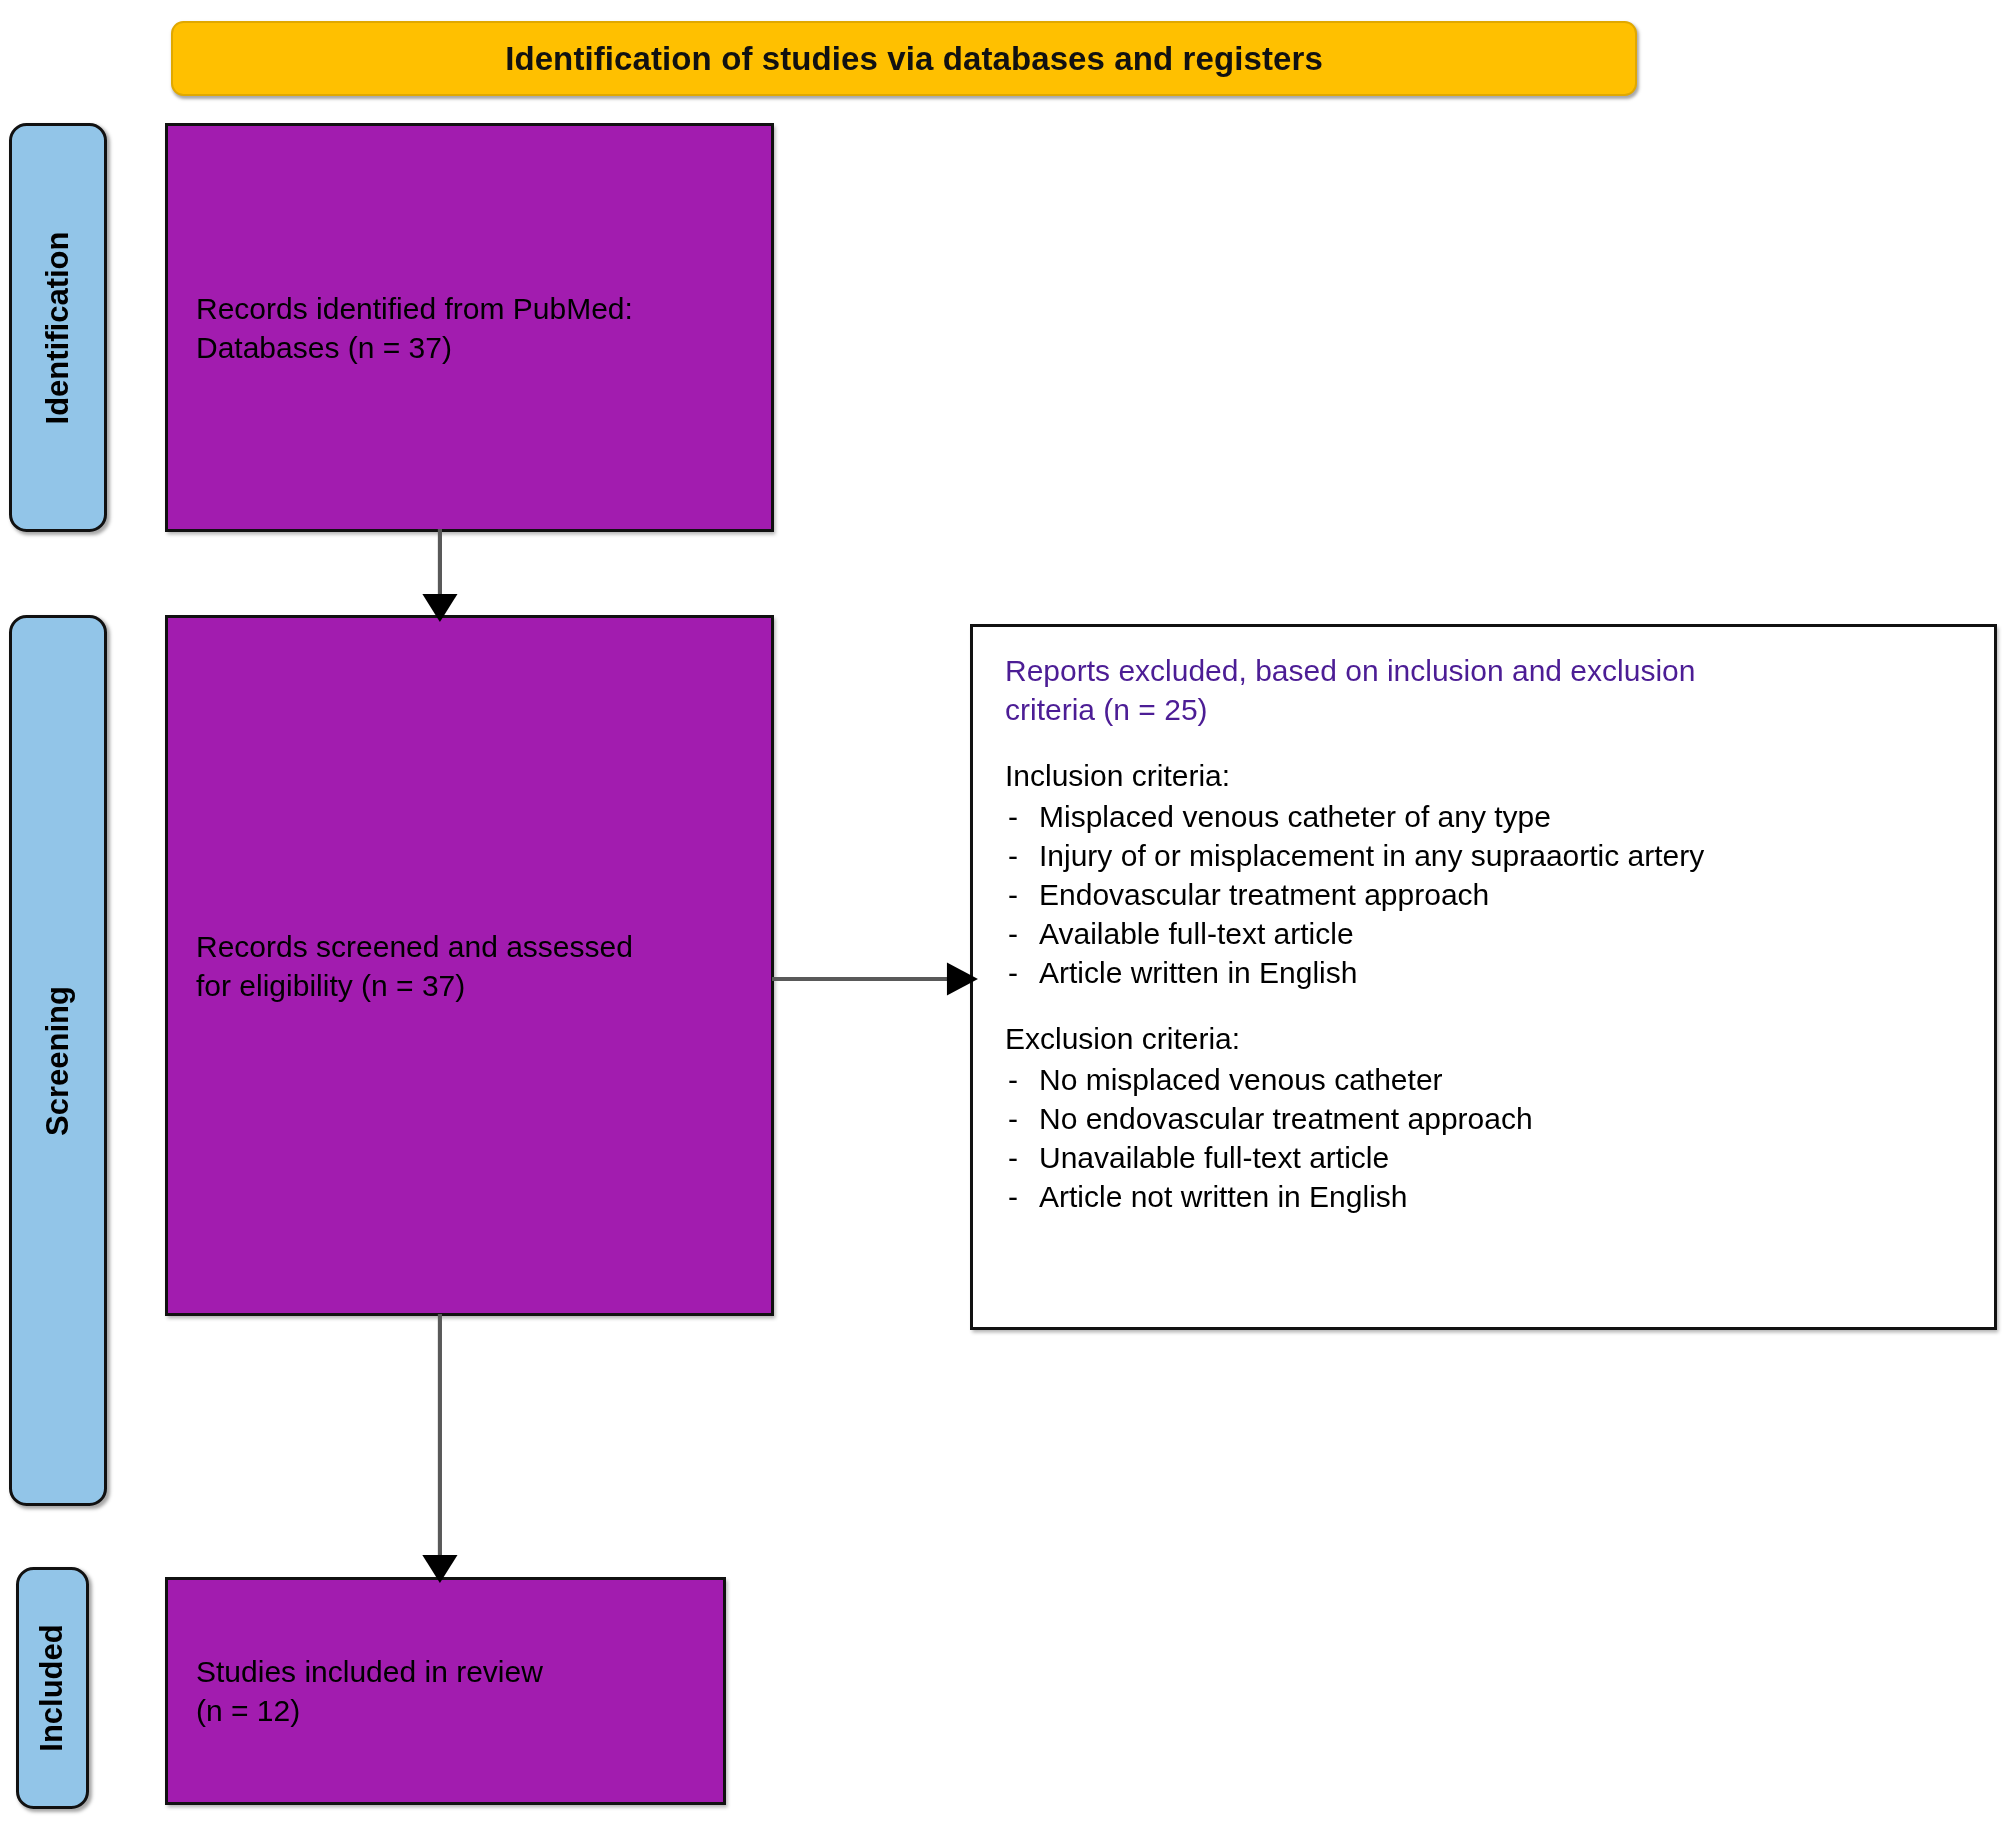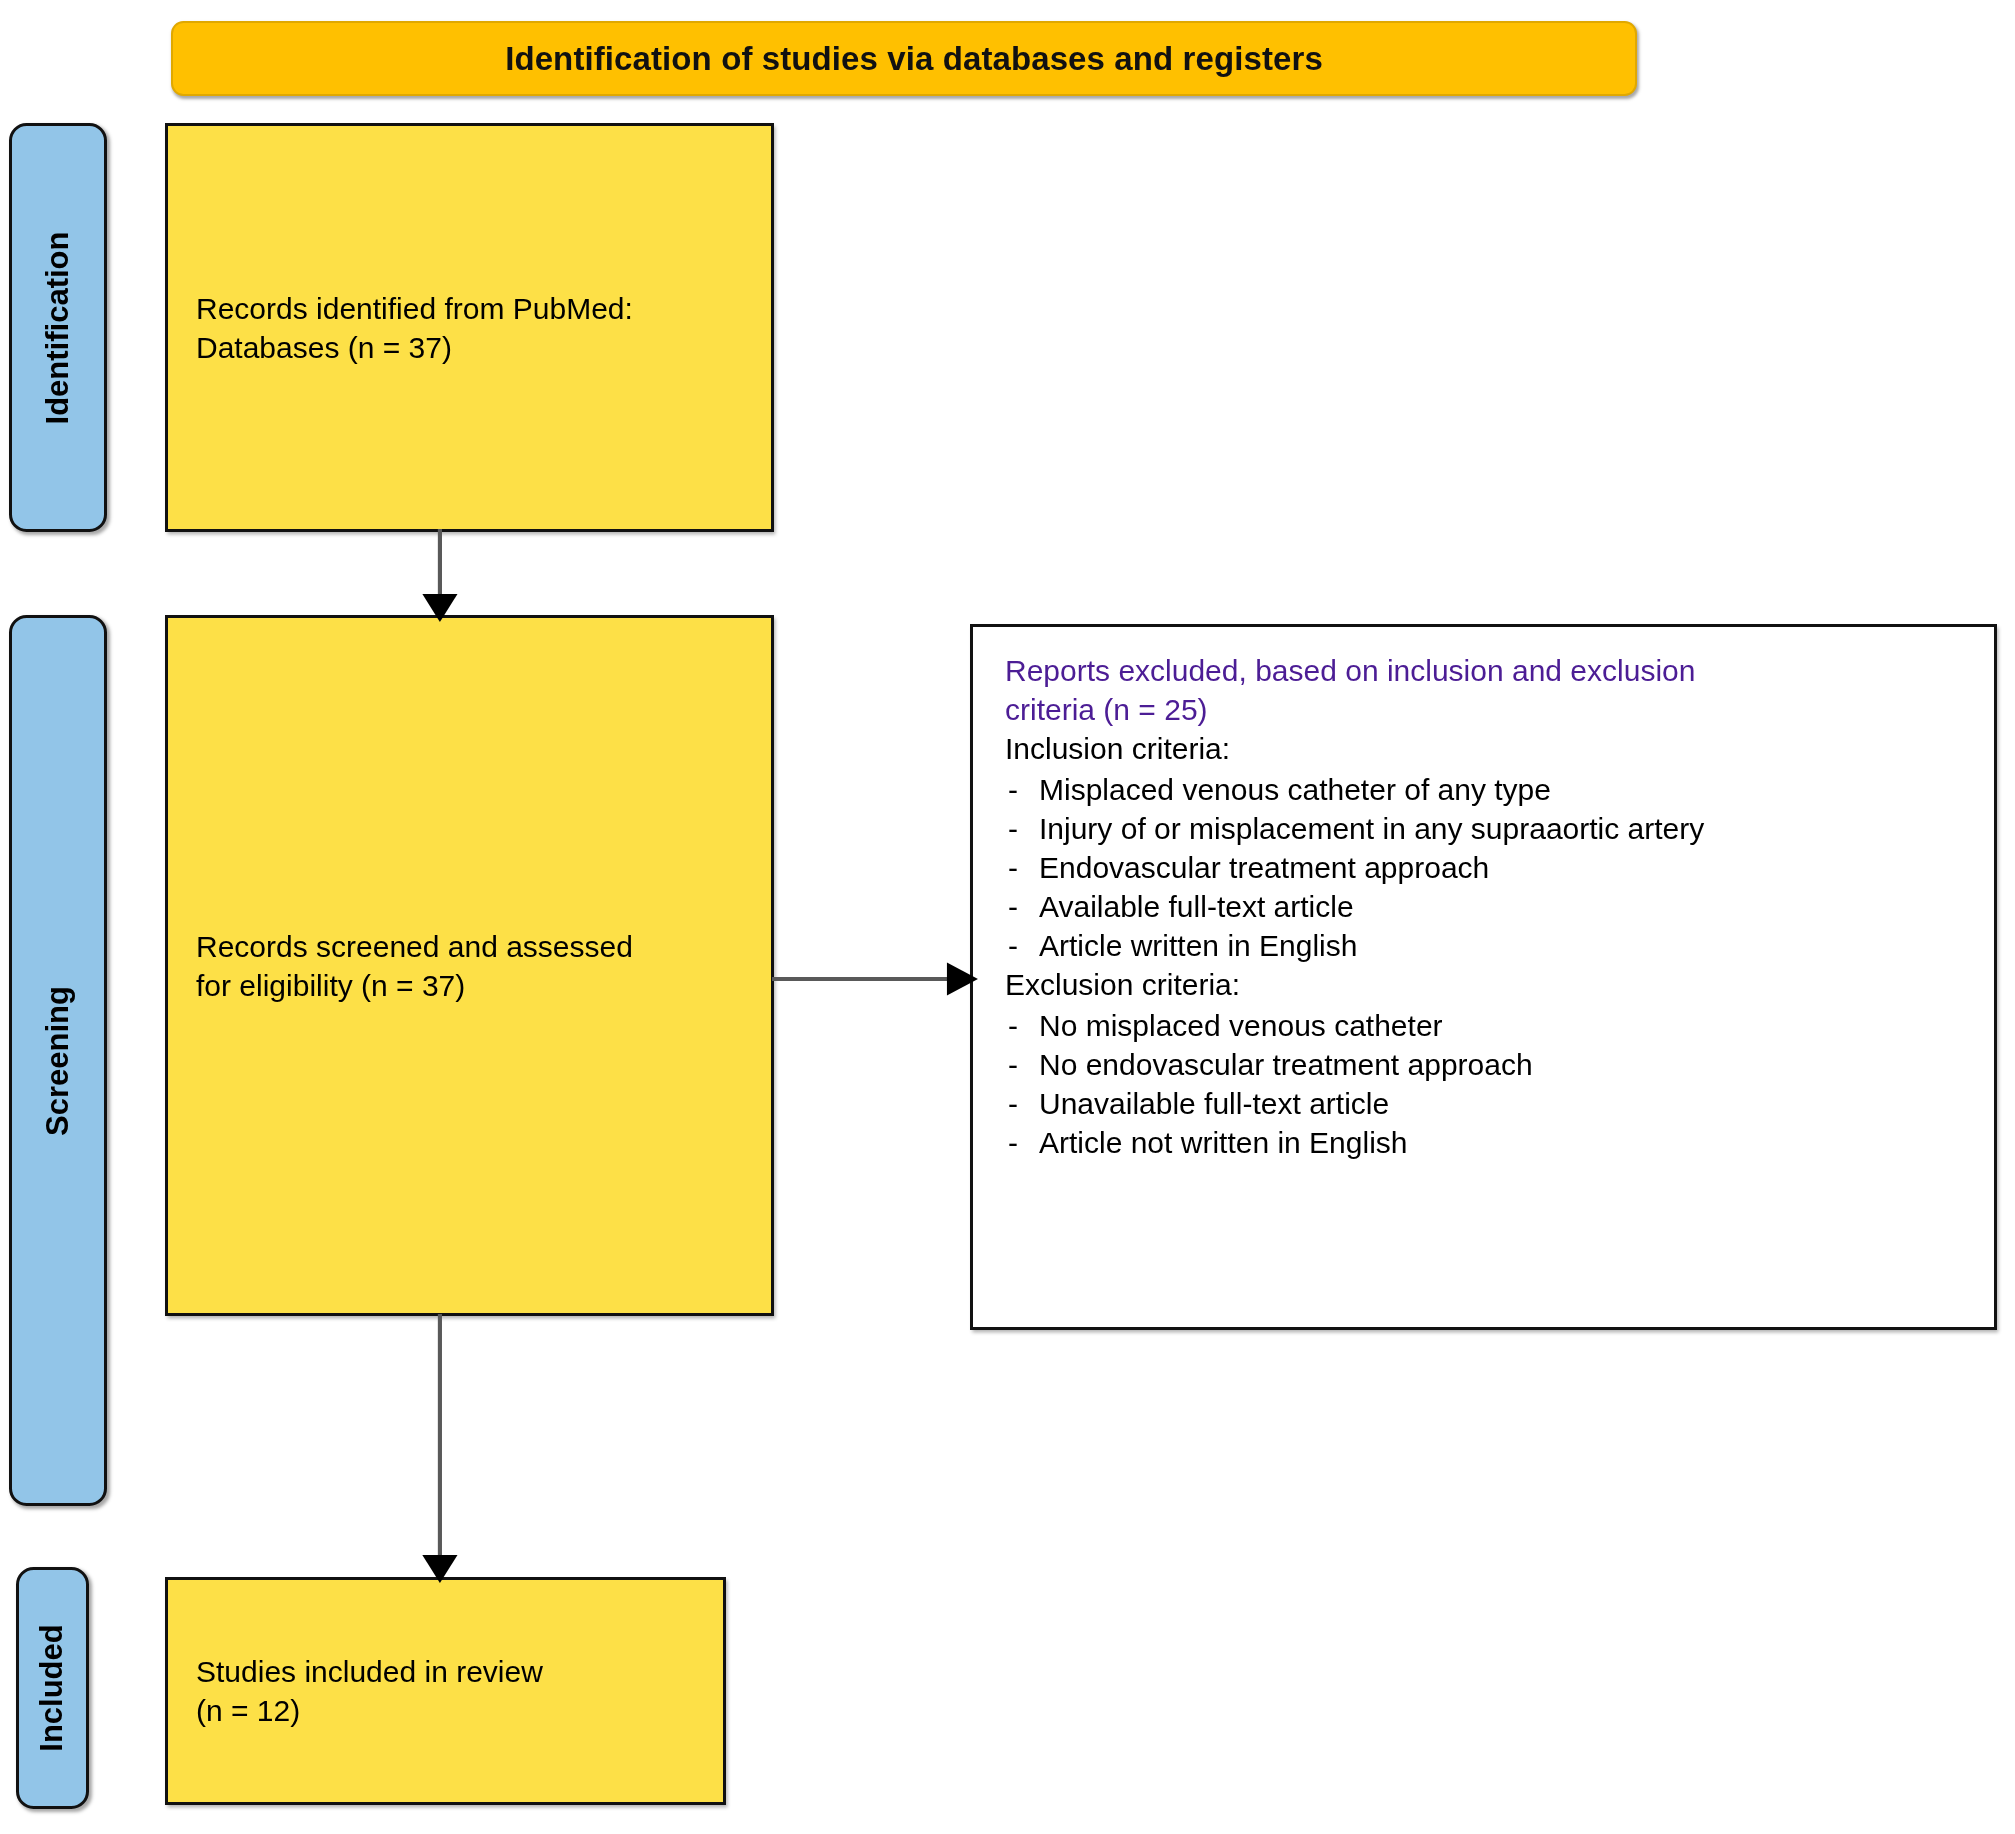--- a/index.html
+++ b/index.html
@@ -65,21 +65,21 @@
     transform: rotate(-90deg);
   }
 
   #tab-identification { left: 9.3px; top: 123px; width: 98px; height: 409px; }
   #tab-screening      { left: 9.3px; top: 615px; width: 98px; height: 891px; }
   #tab-included       { left: 15.5px; top: 1567px; width: 73px; height: 242px; }
 
   
   .flow-box {
     position: absolute;
-    background: #fde047;
+    background: #a21caf;
     border: 3.6px solid #111111;
     display: flex;
     flex-direction: column;
     justify-content: center;
     box-shadow: 2.1px 2.6px 3.6px rgba(0,0,0,0.30);
   }
   .flow-box-text {
     font-size: 30px;
     line-height: 1.30;
     color: #000000;
@@ -102,21 +102,21 @@
     border: 3.6px solid #111111;
     box-shadow: 2.1px 2.6px 3.6px rgba(0,0,0,0.30);
     padding: 24px 21px 15.5px 32px;
   }
   .excluded-heading {
     font-size: 30px;
     line-height: 1.30;
     white-space: pre-line;
     color: #4c1d95;
   }
-  .criteria-group { }
+  .criteria-group { margin-top: 27px; }
   .criteria-title {
     font-size: 30px;
     line-height: 1.30;
     color: #000000;
   }
   .criteria-list { list-style: none; margin-top: 2.1px; }
   .criteria-item {
     display: flex;
     align-items: flex-start;
     font-size: 30px;

